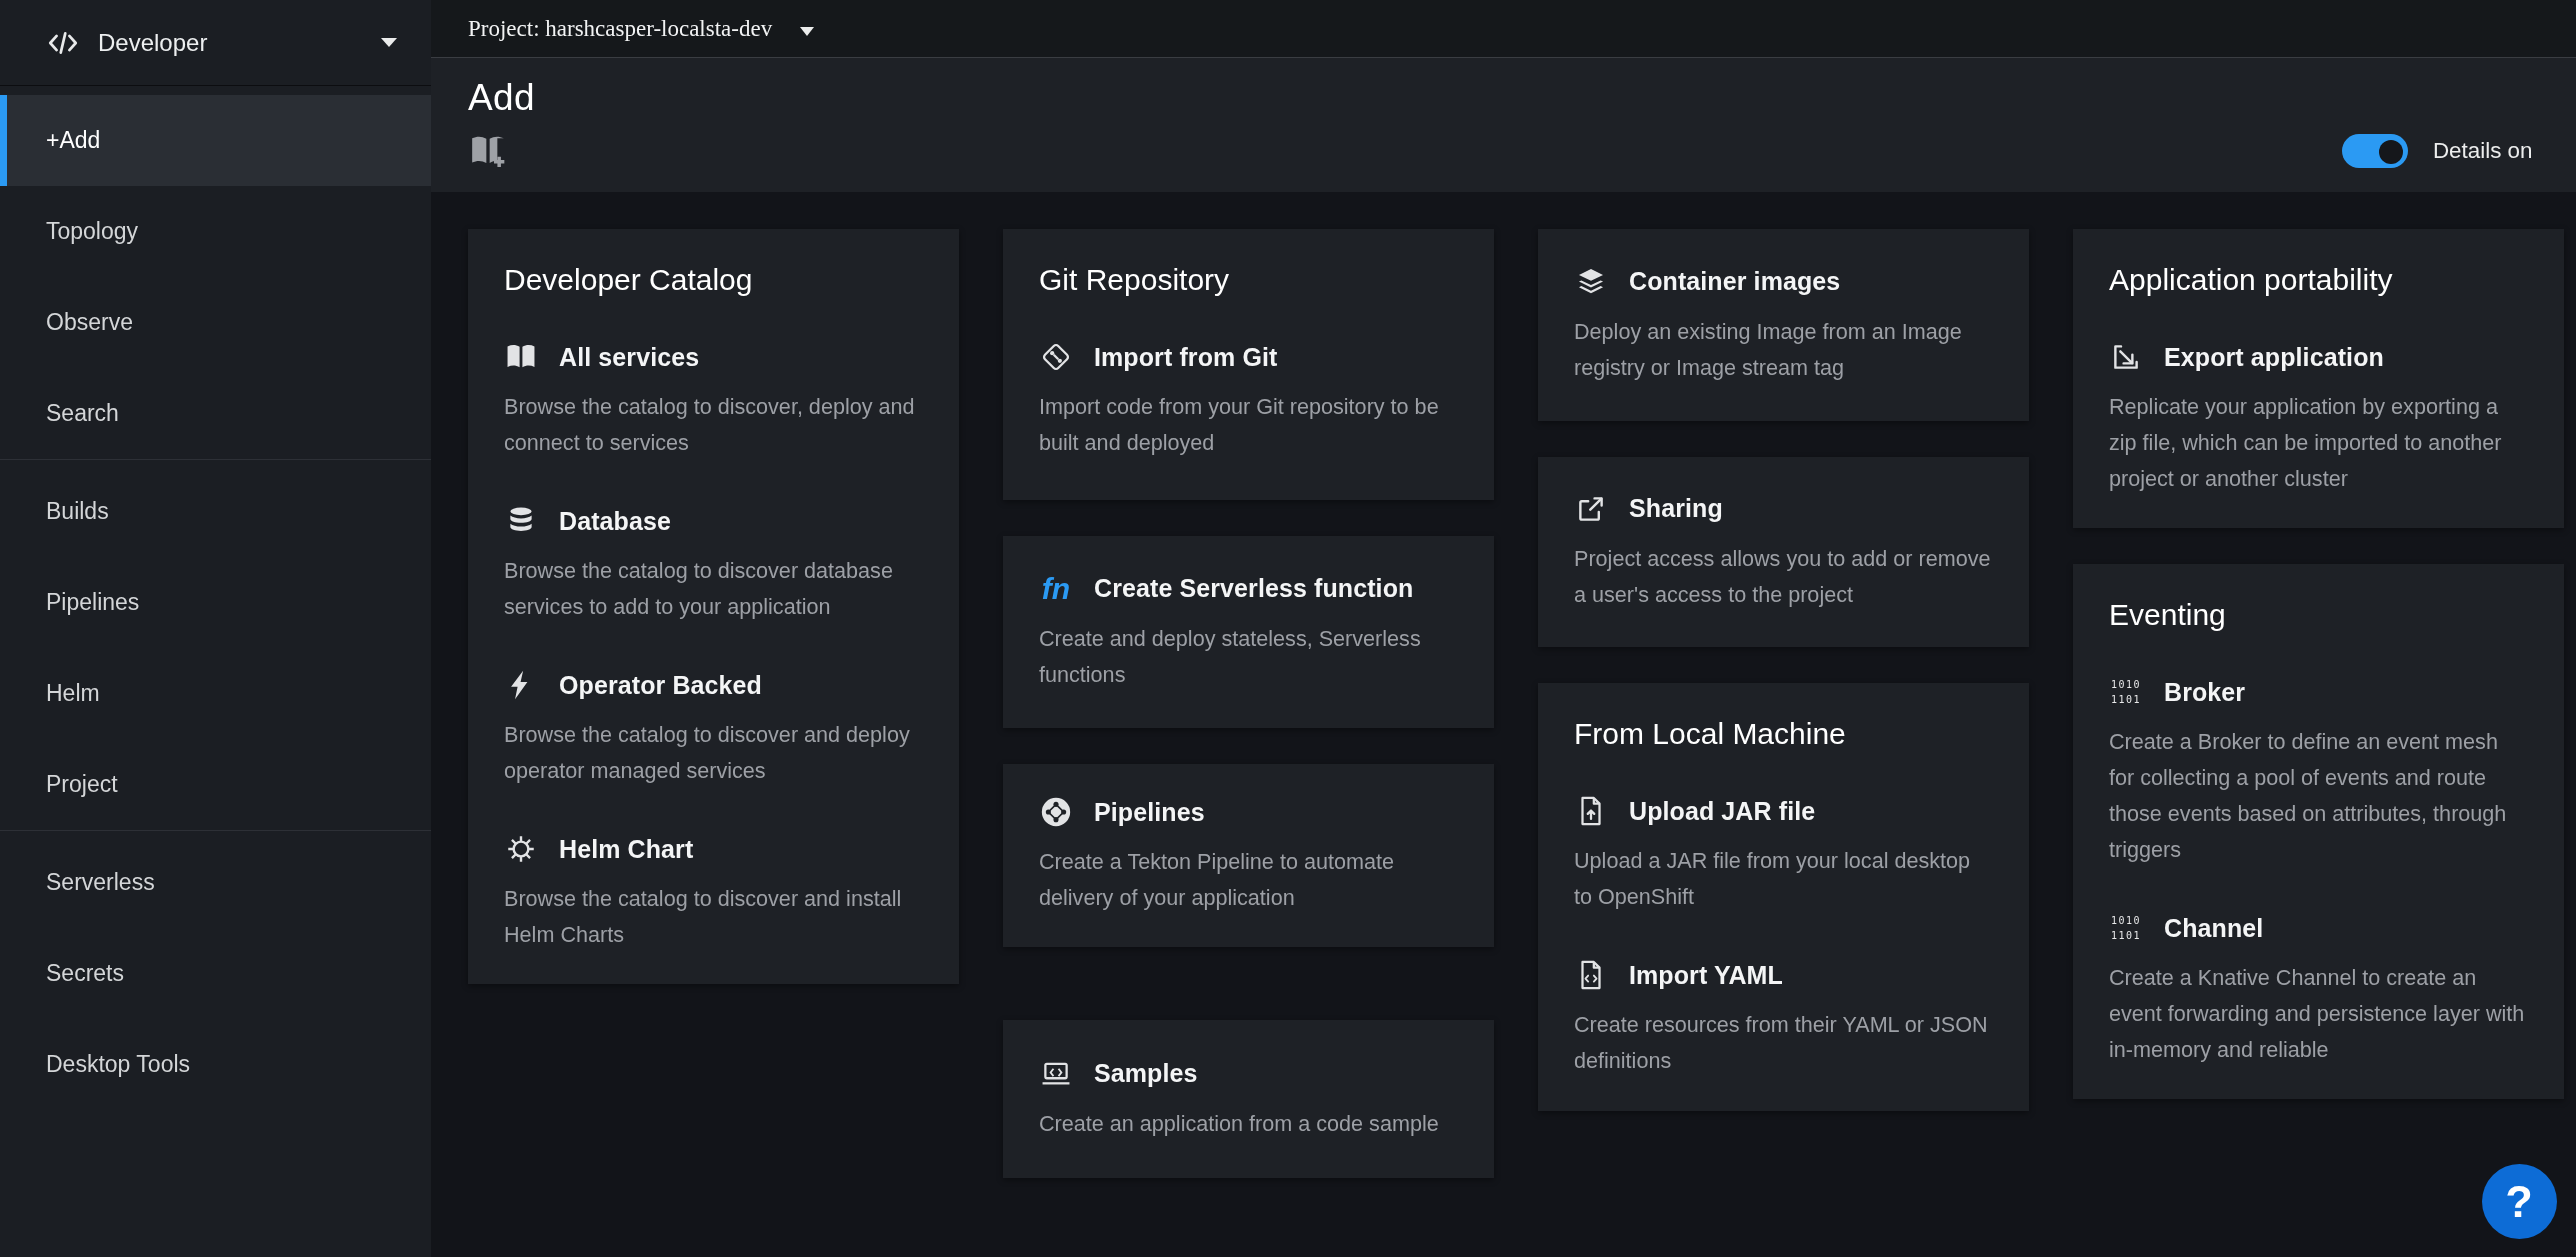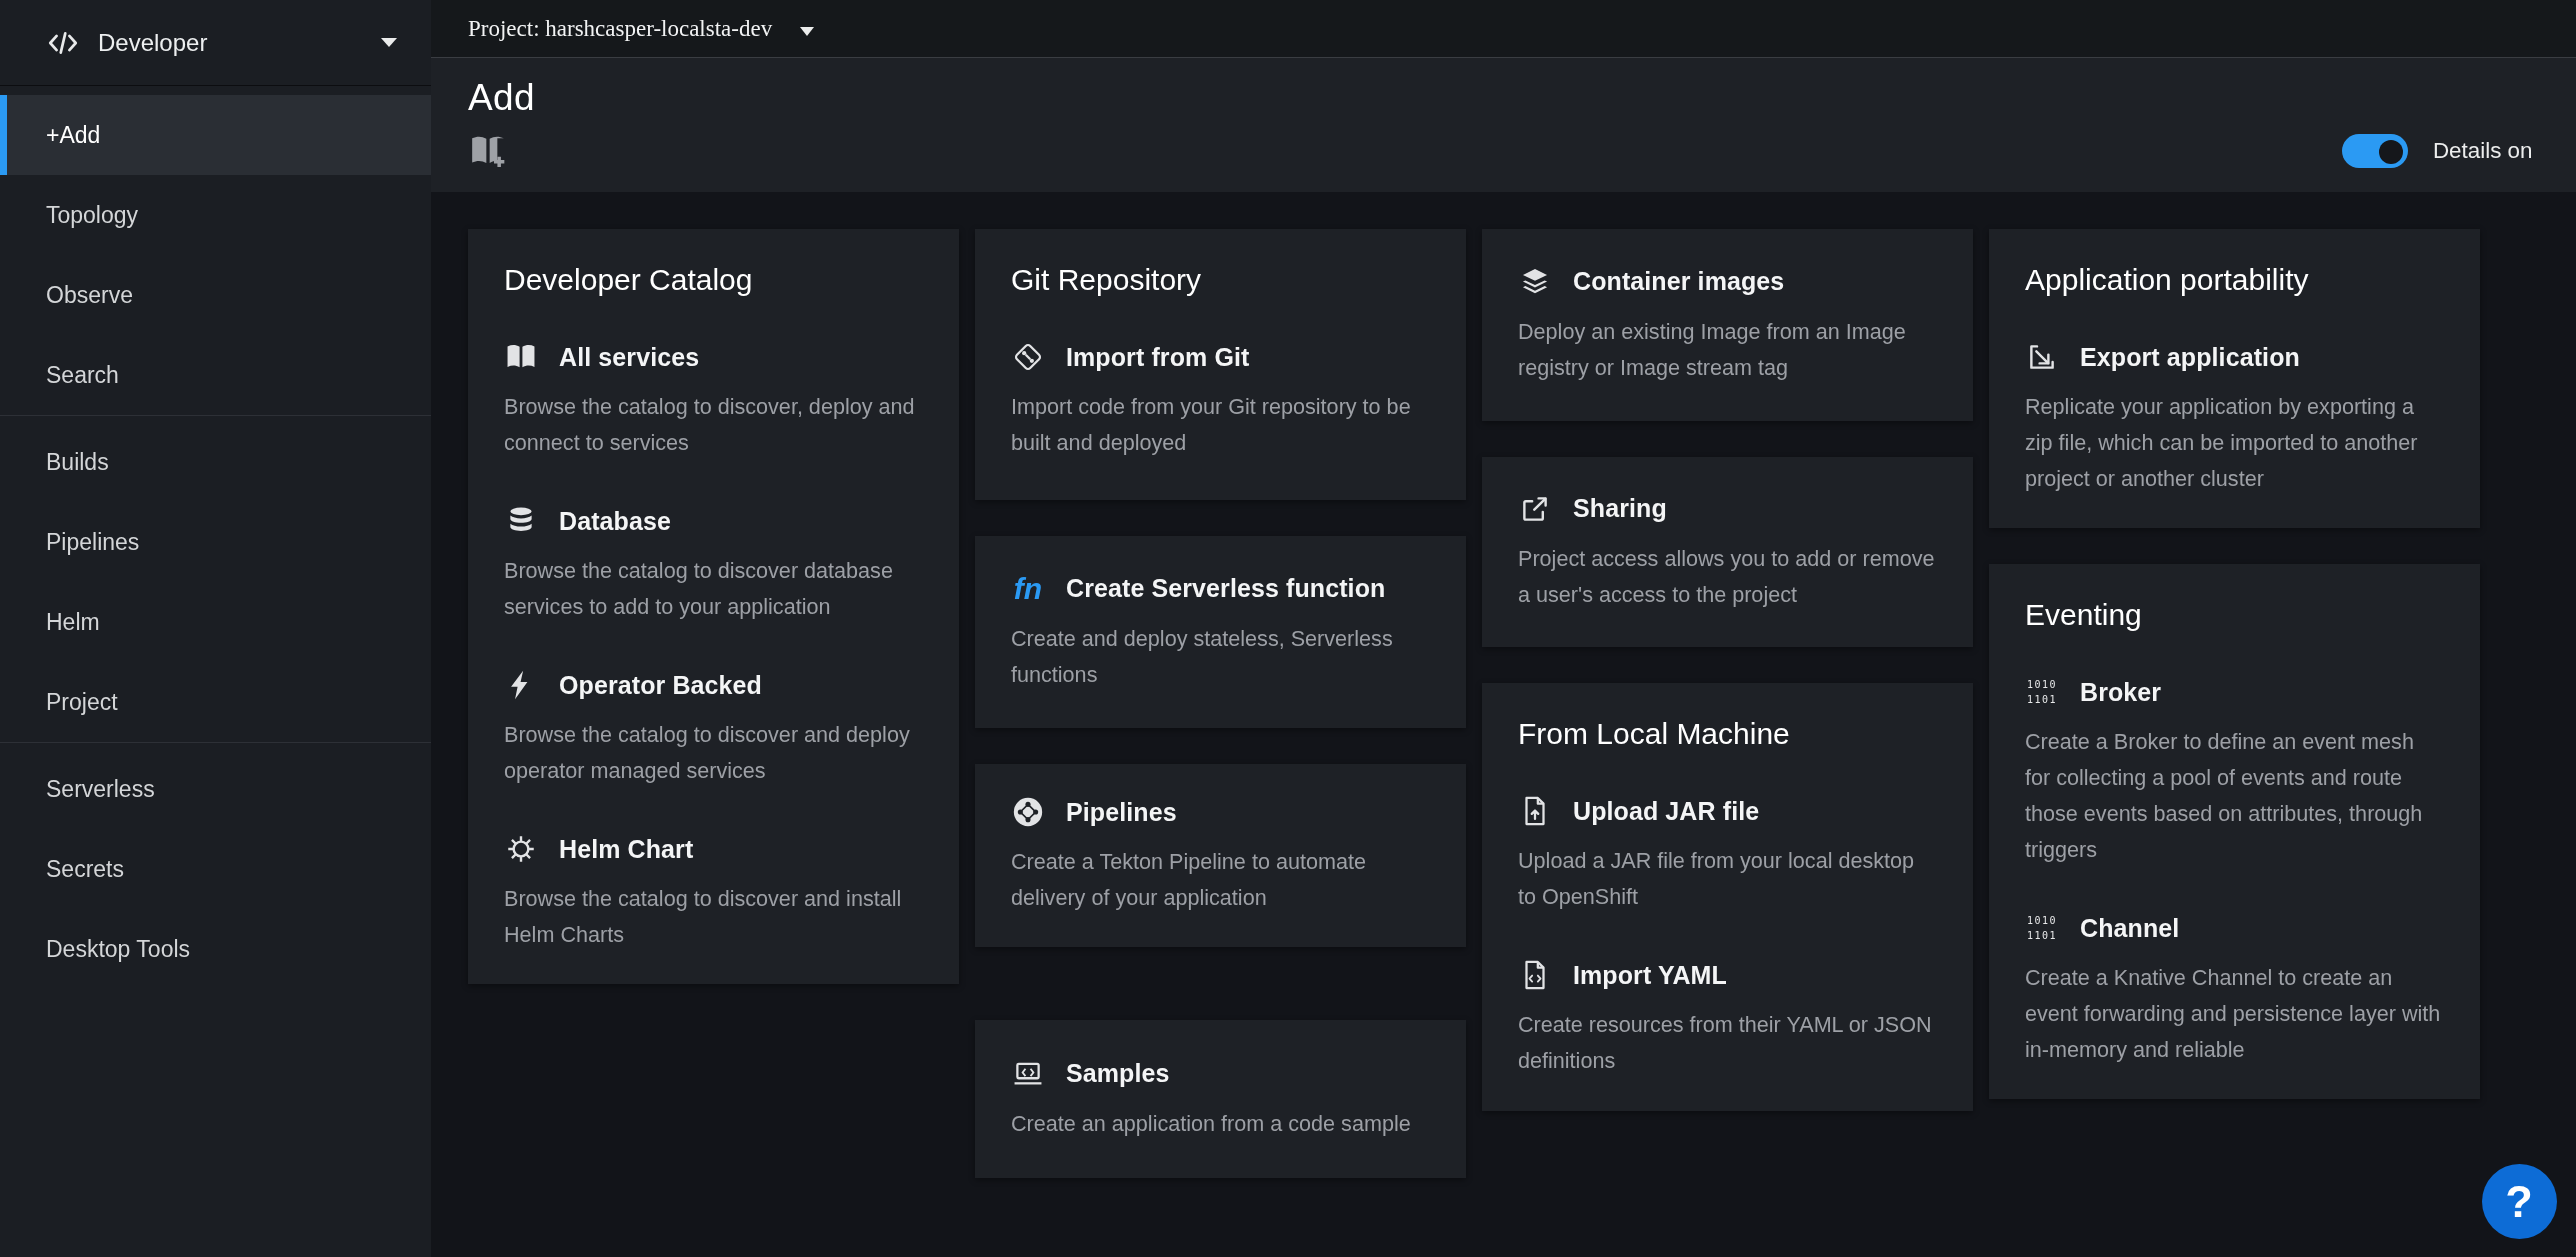--- a/index.html
+++ b/index.html
@@ -14,21 +14,21 @@
                  display:flex; align-items:center; gap:18px; padding:0 34px 0 46px; cursor:pointer; }
   .persp-icon { width:34px; height:34px; color:#e8e9ea; flex:none; }
   .persp-icon svg { width:100%; height:100%; }
   .persp-label { font-size:24px; color:#edeff0; }
   .spacer { margin-left:auto; }
   .tri { display:inline-block; width:0; height:0; border-left:8.2px solid transparent;
          border-right:8.2px solid transparent; border-top:9.7px solid #ebecec; }
 
   .nav { padding-top:9px; }
   .nav-group + .nav-group { border-top:0.7px solid #2d3036; padding-top:6px; }
-  .nav-item { height:80px; display:flex; align-items:center; padding-left:46px;
+  .nav-item { height:91px; display:flex; align-items:center; padding-left:46px;
               font-size:23px; color:#d4d6d8; cursor:pointer; position:relative; }
   .nav-item.selected { background:#2a2e34; color:#ffffff; }
   .nav-item.selected::before { content:""; position:absolute; left:0; top:0; bottom:0; width:6.7px; background:#2b9af3; }
 
   
   .main { flex:1; display:flex; flex-direction:column; min-width:0; }
 
   .project-bar { height:58px; min-height:58px; background:#15181b; border-bottom:1.5px solid #3a3d42;
                  display:flex; align-items:center; padding-left:37px; }
   .project-select { display:flex; align-items:center; gap:28px; background:none; border:none;
@@ -39,21 +39,21 @@
   .page-header h1 { margin:0; font-size:37px; font-weight:400; color:#ffffff; letter-spacing:0.4px; }
   .header-row { display:flex; align-items:center; justify-content:space-between; margin-top:12px; }
   .bookplus { width:40px; height:40px; color:#9ea1a6; cursor:pointer; display:inline-flex; }
   .bookplus svg { width:100%; height:100%; }
   .details { display:flex; align-items:center; gap:25px; padding-right:7.5px; }
   .switch { width:66px; height:34px; border-radius:18px; background:#2b9af3; position:relative;
             display:inline-block; cursor:pointer; flex:none; }
   .switch .knob { position:absolute; right:5.2px; top:5.2px; width:24px; height:24px; border-radius:50%; background:#15171b; }
   .toggle-label { font-size:22.4px; color:#eceded; }
 
-  .content { flex:1; background:#121419; padding:37px 36px 0 37px; display:flex; gap:16px;
+  .content { flex:1; background:#121419; padding:37px 36px 0 37px; display:flex; gap:44px;
              align-items:flex-start; overflow:hidden; }
   .col { width:491px; min-width:491px; display:flex; flex-direction:column; gap:36px; }
 
   .card { background:#1e2126; box-shadow:0 2.2px 6px rgba(0,0,0,.4); padding:31px 36px;
           display:flex; flex-direction:column; }
   .card.center { justify-content:center; }
   .card-title { margin:3px 0 0; font-size:30px; font-weight:500; color:#ffffff; }
   .item { margin-top:43px; cursor:pointer; }
   .card.center .item { margin-top:0; }
   .item-head { display:flex; align-items:center; gap:21px; }

